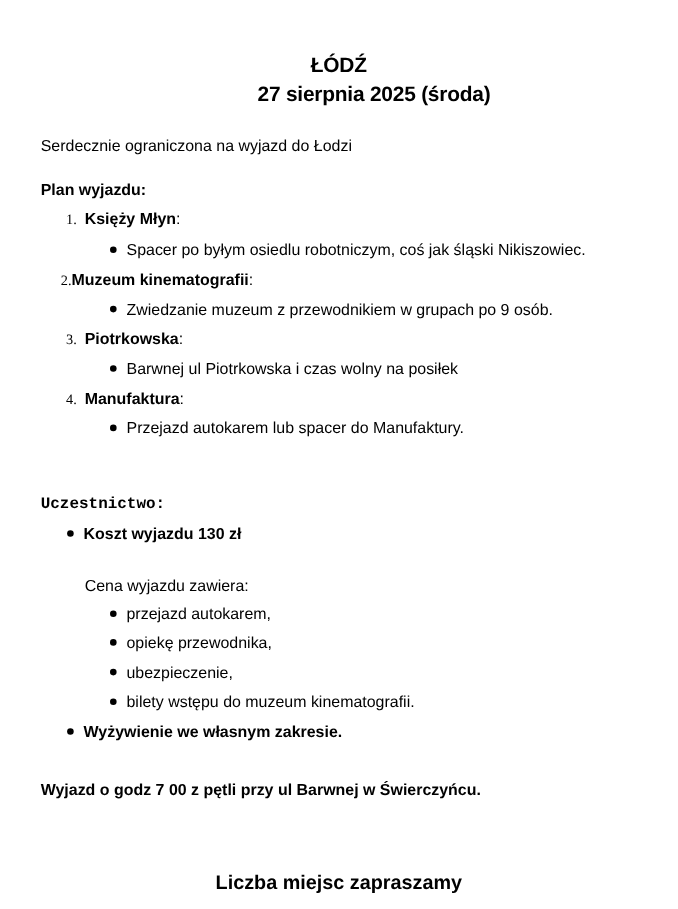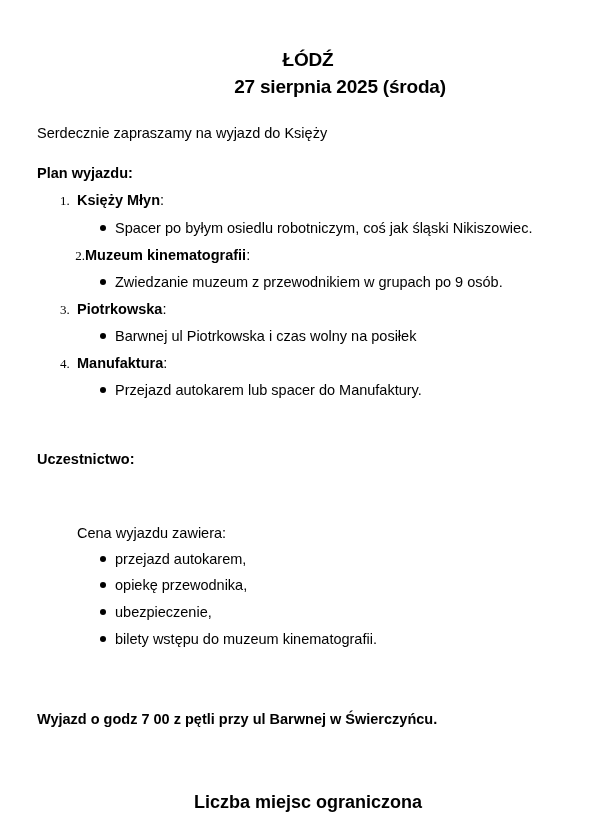--- a/index.html
+++ b/index.html
@@ -30,67 +30,73 @@
       font-weight: bold; font-size: 18px; top: 792px;
     }
   </style>
 </head>
 <body>
 
 <div class="page">
   <div class="title t1">ŁÓDŹ</div>
   <div class="title t2">27 sierpnia 2025 (środa)</div>
 
-  <div class="line" style="left:37px; top:125px;">Serdecznie zapraszamy na wyjazd do Księży</div>
+  <div class="line" style="left:37px; top:125px;">Serdecznie ograniczona na wyjazd do Łodzi</div>
 
   <div class="line bold" style="left:37px; top:165px;">Plan wyjazdu:</div>
 
   <div class="line" style="left:60px; top:192px;">
     <span class="num">1.</span><span class="bold">Księży Młyn</span><span>:</span>
   </div>
   <div class="line" style="left:100px; top:220px;">
     <span class="dot"></span><span>Spacer po byłym osiedlu robotniczym, coś jak śląski Nikiszowiec.</span>
   </div>
 
-  <div class="line" style="left:68px; top:247px;text-align:right;">
+  <div class="line" style="left:48px; top:247px;text-align:right;">
     <span class="num">2.</span><span class="bold">Muzeum kinematografii</span><span>:</span>
   </div>
   <div class="line" style="left:100px; top:274px;">
     <span class="dot"></span><span>Zwiedzanie muzeum z przewodnikiem w grupach po 9 osób.</span>
   </div>
 
   <div class="line" style="left:60px; top:301px;">
     <span class="num">3.</span><span class="bold">Piotrkowska</span><span>:</span>
   </div>
   <div class="line" style="left:100px; top:328px;">
     <span class="dot"></span><span>Barwnej ul Piotrkowska i czas wolny na posiłek</span>
   </div>
 
   <div class="line" style="left:60px; top:355px;">
     <span class="num">4.</span><span class="bold">Manufaktura</span><span>:</span>
   </div>
   <div class="line" style="left:100px; top:382px;">
     <span class="dot"></span><span>Przejazd autokarem  lub spacer do Manufaktury.</span>
   </div>
 
-  <div class="line bold" style="left:37px; top:451px;">Uczestnictwo:</div>
+  <div class="line bold" style="left:37px; top:451px;font-family:Liberation Mono, monospace;">Uczestnictwo:</div>
 
+  <div class="line bold" style="left:61px; top:478px;">
+    <span class="dot"></span><span>Koszt wyjazdu 130 zł</span>
+  </div>
 
   <div class="line" style="left:77px; top:525px;">Cena wyjazdu zawiera:</div>
 
   <div class="line" style="left:100px; top:577px;">
     <span class="dot"></span><span>opiekę przewodnika,</span>
   </div>
   <div class="line" style="left:100px; top:551px;">
     <span class="dot"></span><span>przejazd autokarem,</span>
   </div>
   <div class="line" style="left:100px; top:604px;">
     <span class="dot"></span><span>ubezpieczenie,</span>
   </div>
   <div class="line" style="left:100px; top:631px;">
     <span class="dot"></span><span>bilety wstępu do muzeum kinematografii.</span>
   </div>
 
+  <div class="line bold" style="left:61px; top:658px;">
+    <span class="dot"></span><span>Wyżywienie we własnym zakresie.</span>
+  </div>
 
   <div class="line bold" style="left:37px; top:711px;">Wyjazd o godz 7 00 z pętli przy ul Barwnej w Świerczyńcu.</div>
 
-  <div class="footer">Liczba miejsc ograniczona</div>
+  <div class="footer">Liczba miejsc zapraszamy</div>
 </div>
 
 </body></html>

